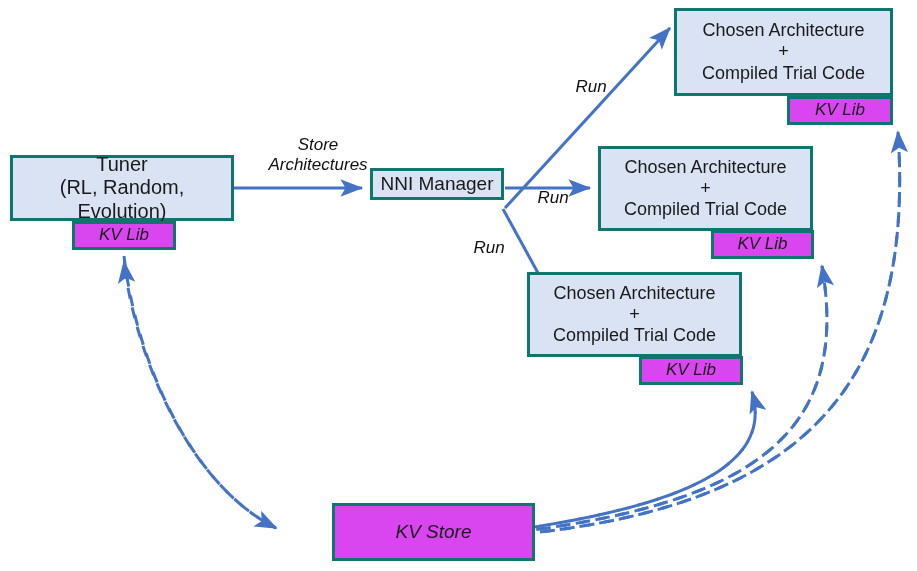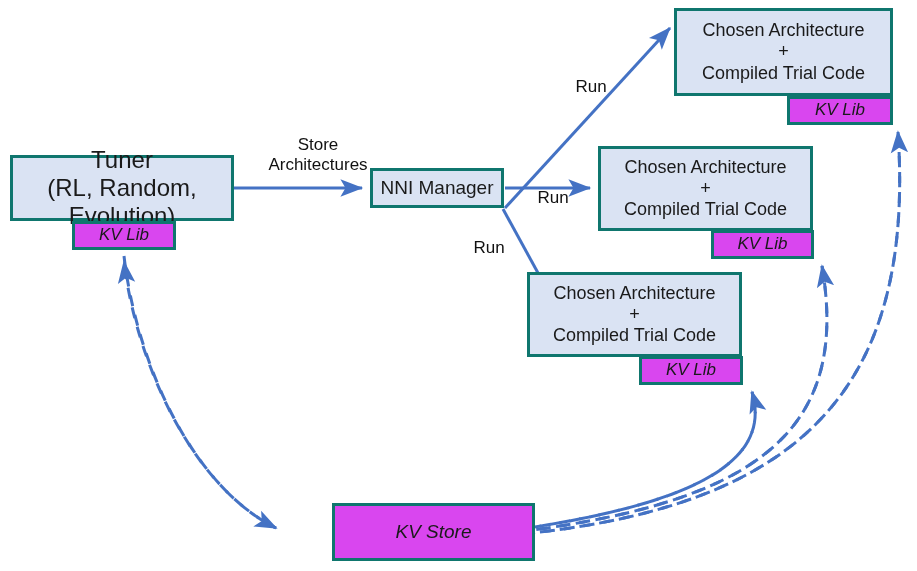--- a/index.html
+++ b/index.html
@@ -34,39 +34,40 @@
   }
   .node.peach {
     background: #d946ef;
     font-style: italic;
   }
   .node-label {
     display: block;
     width: 100%;
     white-space: pre-line;
   }
-  #tuner-box      { left: 10px;  top: 155px; width: 224px; height: 66px; font-size: 24px; }
+  #tuner-box      { left: 10px;  top: 155px; width: 224px; height: 66px; font-size: 20px; }
   #tuner-kvlib    { left: 72px;  top: 221px; width: 104px; height: 29px; font-size: 17px; }
-  #nni-box        { left: 370px; top: 168px; width: 134px; height: 40px; font-size: 19px; }
+  #nni-box        { left: 370px; top: 168px; width: 134px; height: 32px; font-size: 19px; }
   #trial1-box     { left: 674px; top: 8px;   width: 219px; height: 88px; font-size: 18px; }
   #trial1-kvlib   { left: 787px; top: 96px;  width: 106px; height: 29px; font-size: 17px; }
   #trial2-box     { left: 598px; top: 146px; width: 215px; height: 85px; font-size: 18px; }
   #trial2-kvlib   { left: 711px; top: 230px; width: 103px; height: 29px; font-size: 17px; }
   #trial3-box     { left: 527px; top: 272px; width: 215px; height: 85px; font-size: 18px; }
   #trial3-kvlib   { left: 639px; top: 356px; width: 104px; height: 29px; font-size: 17px; }
   #kvstore-box    { left: 285px; top: 503px; width: 203px; height: 58px; font-size: 19px; margin-left: 47px; }
 
   .edge-label {
     position: absolute;
     color: #111111;
     font-size: 17px;
     line-height: 1.15;
     text-align: center;
     white-space: pre-line;
     z-index: 4;
+    font-style: italic;
   }
   #label-chosen-arch { left: 258px; top: 135px; width: 120px; }
   #label-run-top     { left: 568px; top: 77px;  width: 46px; }
   #label-run-mid     { left: 530px; top: 188px; width: 46px; }
   #label-run-bot     { left: 466px; top: 238px; width: 46px; }
 
   svg#wires {
     position: absolute;
     left: 0; top: 0;
     width: 917px;

